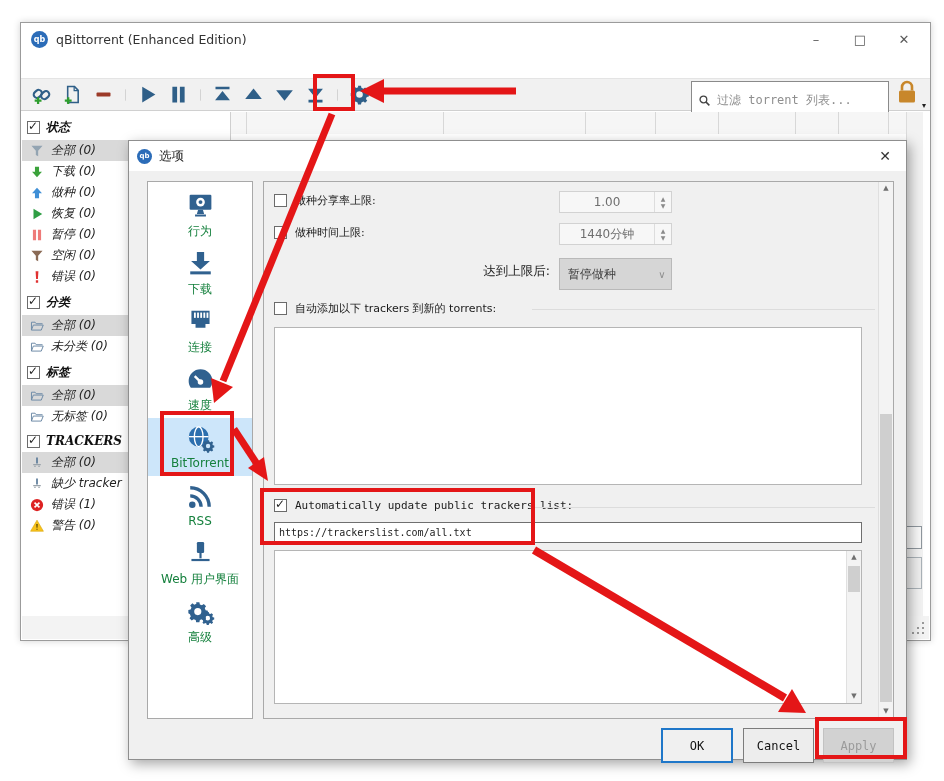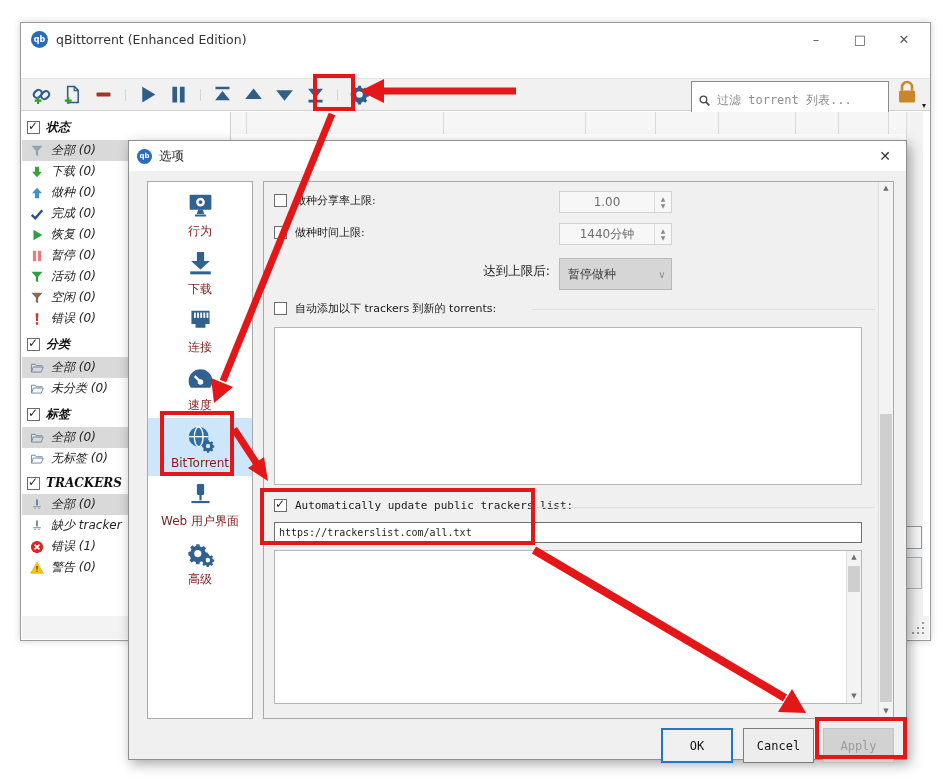--- a/index.html
+++ b/index.html
@@ -57,21 +57,21 @@
   .dialog{position:absolute;left:128px;top:140px;width:777px;height:618px;background:#f0f0f0;
           border:1px solid #8f8f8f;box-shadow:3px 4px 12px rgba(0,0,0,.35);}
   .dlg-title{position:absolute;top:0;left:0;right:0;height:30px;background:#fff;display:flex;align-items:center;
              padding-left:8px;gap:7px;font-size:12.5px;color:#222;}
   .dlg-close{position:absolute;right:6px;top:4px;width:30px;height:22px;display:flex;align-items:center;justify-content:center;
              font-size:14px;color:#333;}
   .dlg-nav{position:absolute;left:18px;top:40px;width:106px;height:538px;background:#fff;border:1px solid #a9a9a9;
            box-sizing:border-box;padding-top:4px;}
   .nav-item{height:58px;display:flex;flex-direction:column;align-items:center;justify-content:center;gap:3px;}
   .nav-item svg{width:29px;height:29px;color:#30618f;}
-  .nv-label{font-size:12px;color:#7f1d1d;white-space:nowrap;}
+  .nv-label{font-size:12px;color:#15803d;white-space:nowrap;}
   .nav-item.selected{background:#cde6fa;}
   .dlg-content{position:absolute;left:134px;top:40px;width:631px;height:538px;border:1px solid #a9a9a9;box-sizing:border-box;}
   .row-cb{position:absolute;display:flex;align-items:center;gap:8px;font-size:11px;color:#1a1a1a;white-space:nowrap;}
   .hairline{position:absolute;height:1px;background:#dcdcdc;}
   .spin{position:absolute;width:113px;height:22px;background:#f7f7f7;border:1px solid #d2d2d2;display:flex;box-sizing:border-box;}
   .spin .val{flex:1;text-align:center;font-size:12px;color:#6f6f6f;line-height:20px;}
   .spin .btns{width:16px;border-left:1px solid #ddd;display:flex;flex-direction:column;align-items:center;justify-content:center;
               color:#8a8a8a;font-size:6px;line-height:6px;gap:1px;}
   .lbl-right{position:absolute;font-size:12.5px;color:#1a1a1a;white-space:nowrap;}
   .combo{position:absolute;left:295px;top:76px;width:113px;height:32px;background:#d6d6d6;border:1px solid #b9b9b9;
@@ -350,42 +350,30 @@
               </svg>
             <span>下载 (0)</span>
             </div>
             <div class="fitem">
             <svg class="ic" style="color: rgb(63, 143, 214);">
                 <use href="#i-arrow-up"></use>
               </svg>
             <span>做种 (0)</span>
             </div>
             <div class="fitem">
-            <svg class="ic" style="color: rgb(43, 77, 140);">
-                <use href="#i-check"></use>
-              </svg>
-            <span>完成 (0)</span>
-            </div>
-            <div class="fitem">
             <svg class="ic" style="color: rgb(47, 158, 68);">
                 <use href="#i-play"></use>
               </svg>
             <span>恢复 (0)</span>
             </div>
             <div class="fitem">
             <svg class="ic" style="color: rgb(238, 122, 120);">
                 <use href="#i-pause"></use>
               </svg>
             <span>暂停 (0)</span>
-            </div>
-            <div class="fitem">
-            <svg class="ic" style="color: rgb(47, 158, 68);">
-                <use href="#i-funnel"></use>
-              </svg>
-            <span>活动 (0)</span>
             </div>
             <div class="fitem">
             <svg class="ic" style="color: rgb(138, 106, 85);">
                 <use href="#i-funnel"></use>
               </svg>
             <span>空闲 (0)</span>
             </div>
             <div class="fitem">
             <svg class="ic" style="color: rgb(224, 49, 49);">
                 <use href="#i-excl"></use>
@@ -529,20 +517,26 @@
           <svg class="ic">
             <use href="#i-speed"></use>
           </svg>
           <span class="nv-label">速度</span>
         </div>
         <div class="nav-item selected">
           <svg class="ic">
             <use href="#i-bittorrent"></use>
           </svg>
           <span class="nv-label">BitTorrent</span>
+        </div>
+        <div class="nav-item">
+          <svg class="ic">
+            <use href="#i-rss"></use>
+          </svg>
+          <span class="nv-label">RSS</span>
         </div>
         <div class="nav-item">
           <svg class="ic">
             <use href="#i-webui"></use>
           </svg>
           <span class="nv-label">Web 用户界面</span>
         </div>
         <div class="nav-item">
           <svg class="ic">
             <use href="#i-advanced"></use>

